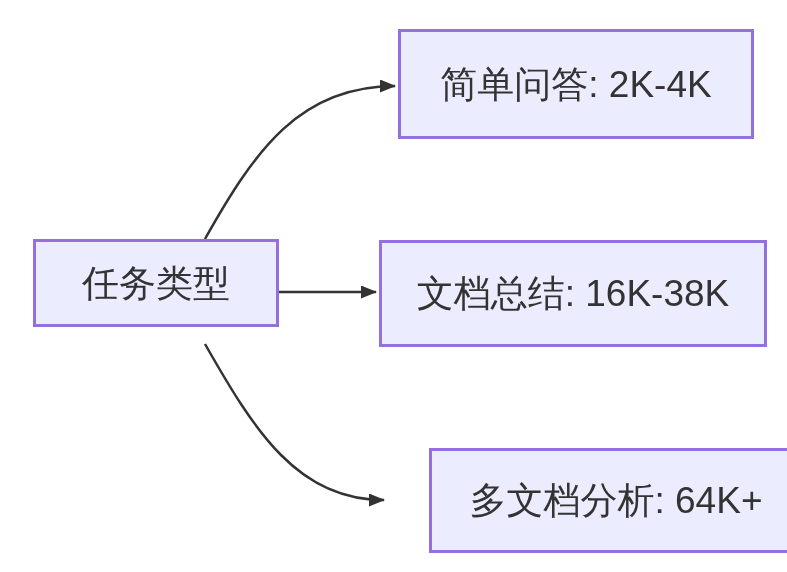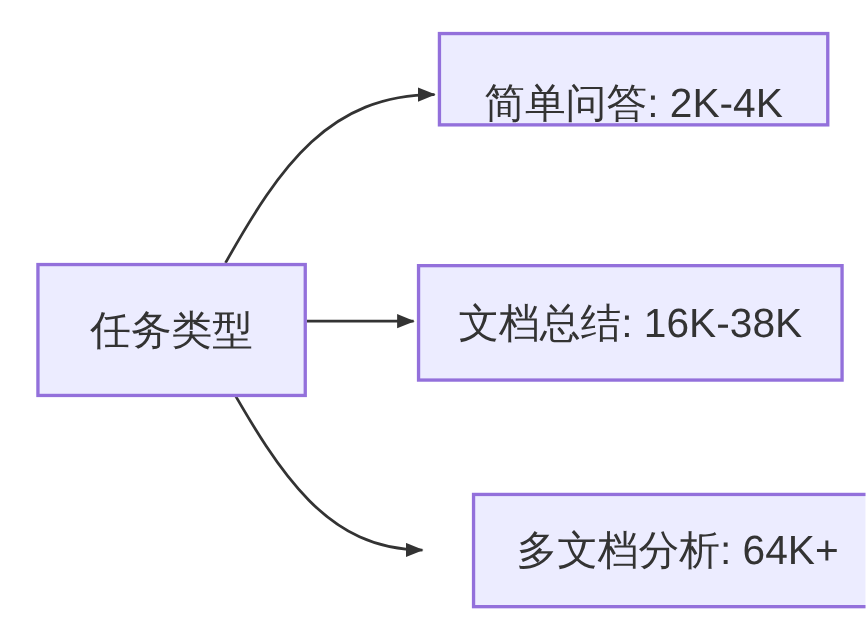--- a/index.html
+++ b/index.html
@@ -35,22 +35,22 @@
     border: 3px solid #9370DB;
     color: #333333;
     display: flex;
     align-items: center;
     justify-content: center;
     font-size: 37px;
     line-height: 1;
     white-space: nowrap;
     text-align: center;
   }
-  .node-root   { left: 33px;  top: 239px; width: 246px; height: 122px; align-items: center; }
-  .node-b0     { left: 398px; top: 29px;  width: 356px; height: 86px; align-items: flex-end; }
+  .node-root   { left: 33px;  top: 239px; width: 246px; height: 88px; align-items: center; }
+  .node-b0     { left: 398px; top: 29px;  width: 356px; height: 110px; }
   .node-b1     { left: 379px; top: 240px; width: 388px; height: 107px; }
   .node-b2     { left: 387px; top: 448px; width: 374px; height: 105px; margin-left: 42px; }
 </style>
 </head>
 <body>
 
 <div class="canvas">
 
   <svg class="edges" viewBox="0 0 787 572" xmlns="http://www.w3.org/2000/svg">
     <defs>

